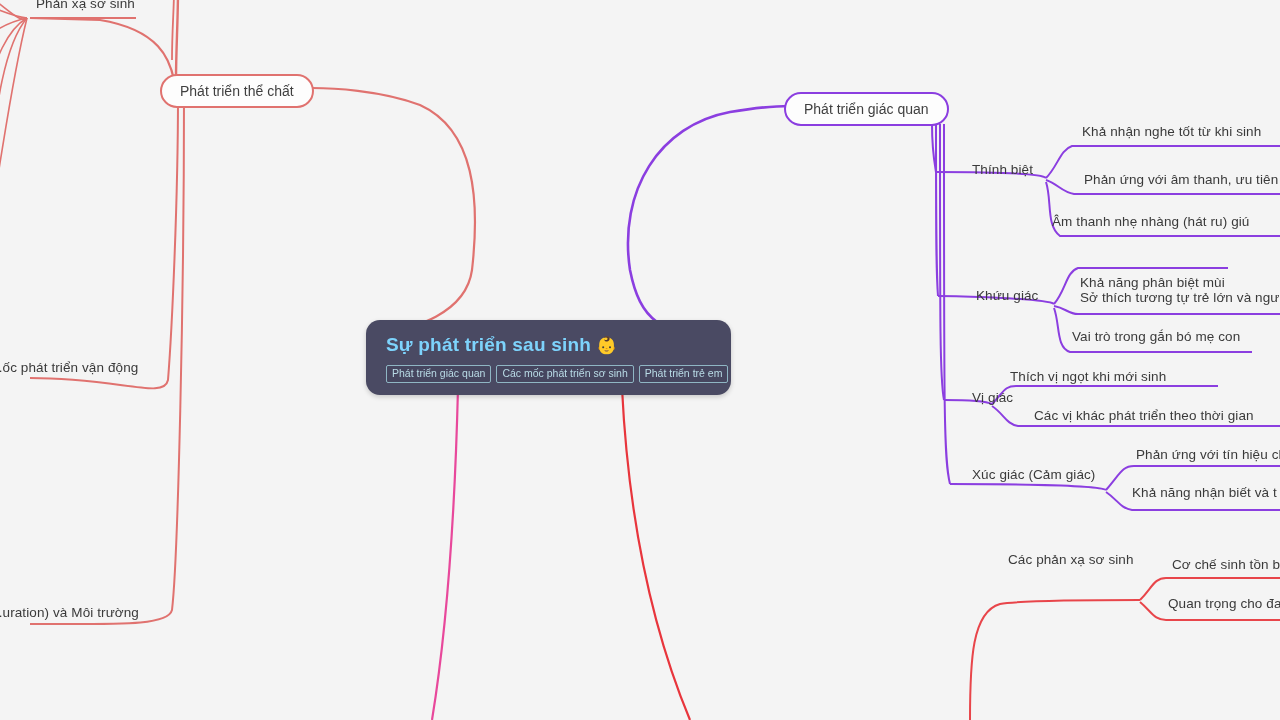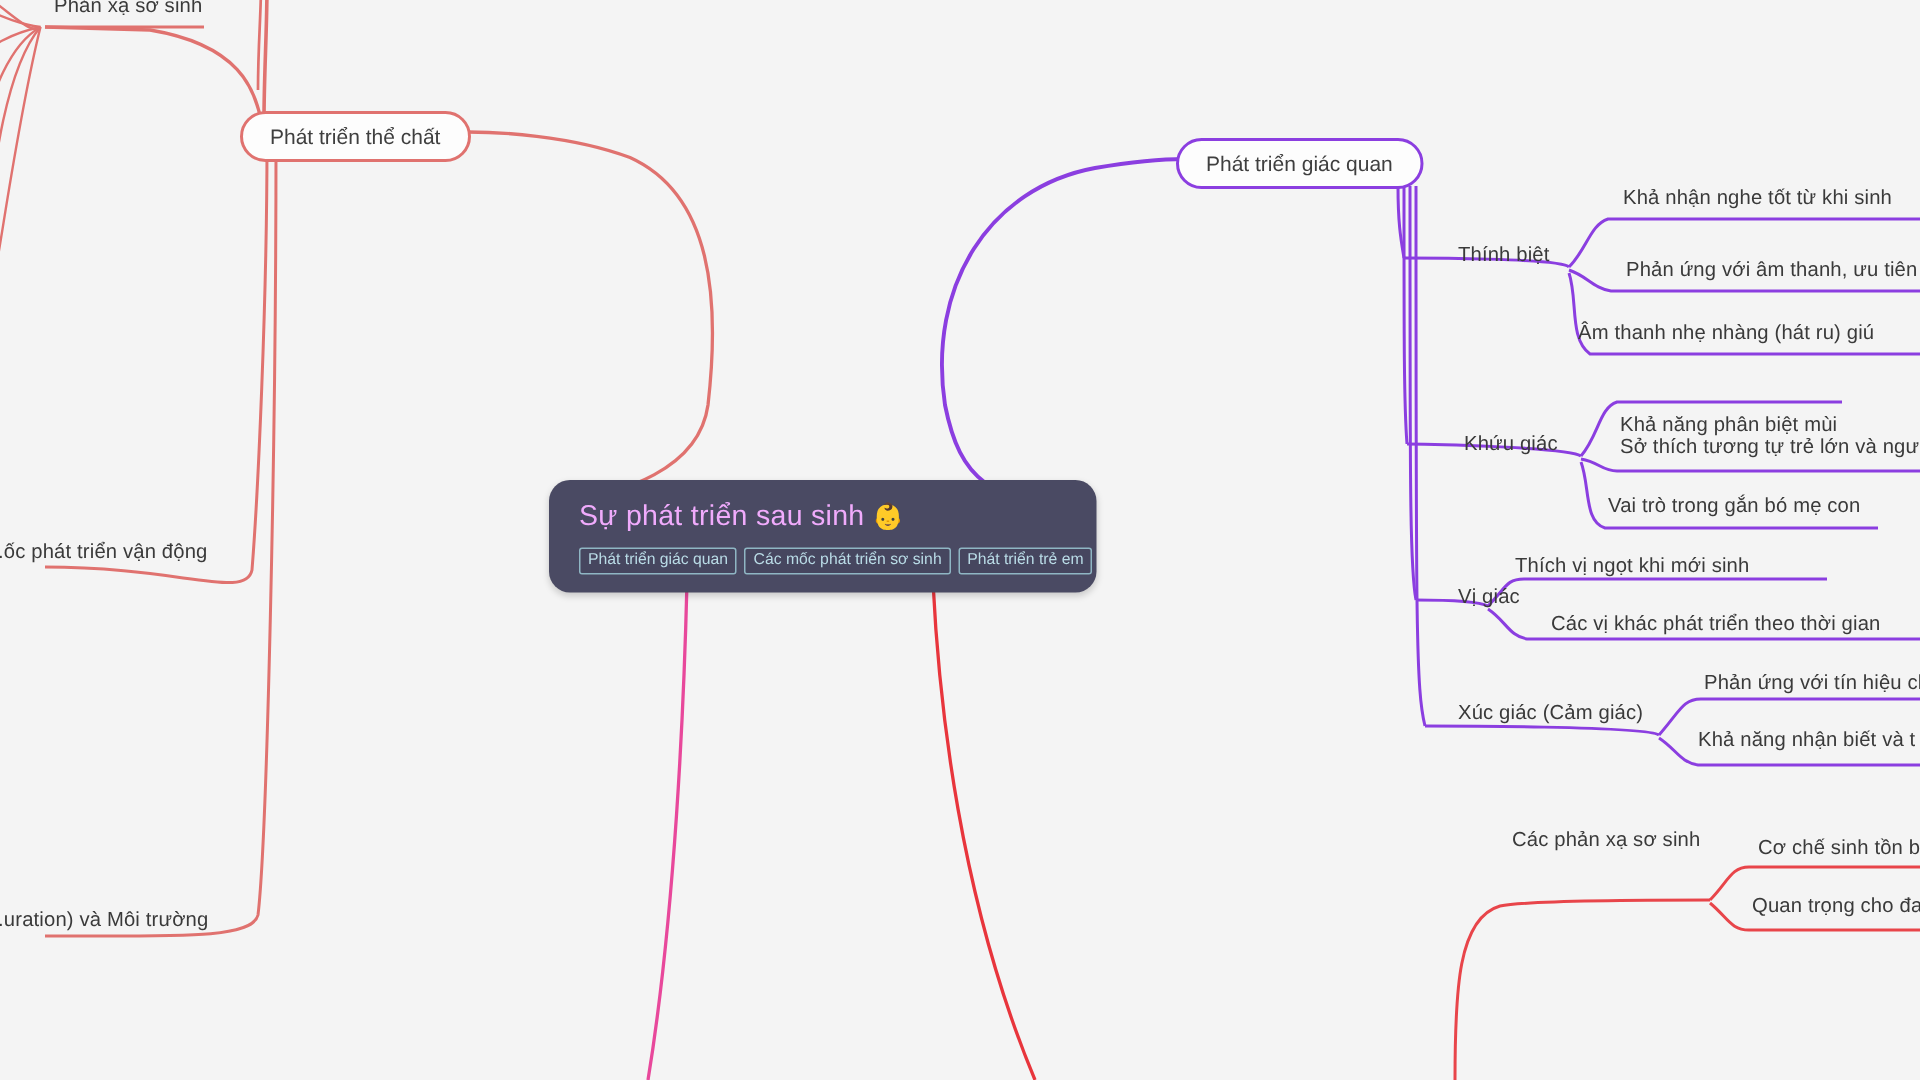--- a/index.html
+++ b/index.html
@@ -34,23 +34,23 @@
     position:absolute;
     left:366px;top:320px;
     width:365px;
     background:#4a4a63;
     border-radius:14px;
     padding:14px 20px 12px 20px;
     box-sizing:border-box;
     box-shadow:0 2px 5px rgba(0,0,0,.18);
   }
   .central-title{
-    color:#f0abfc;
+    color:#7dd3fc;
     font-size:19px;
-    font-weight:400;
+    font-weight:700;
     letter-spacing:.2px;
     white-space:nowrap;
     margin-bottom:9px;
   }
   .emoji{font-size:17px;}
   .tags{display:flex;gap:5px;}
   .tag{
     font-size:10.5px;
     color:#b9dbe6;
     border:1px solid #8fb6c4;

